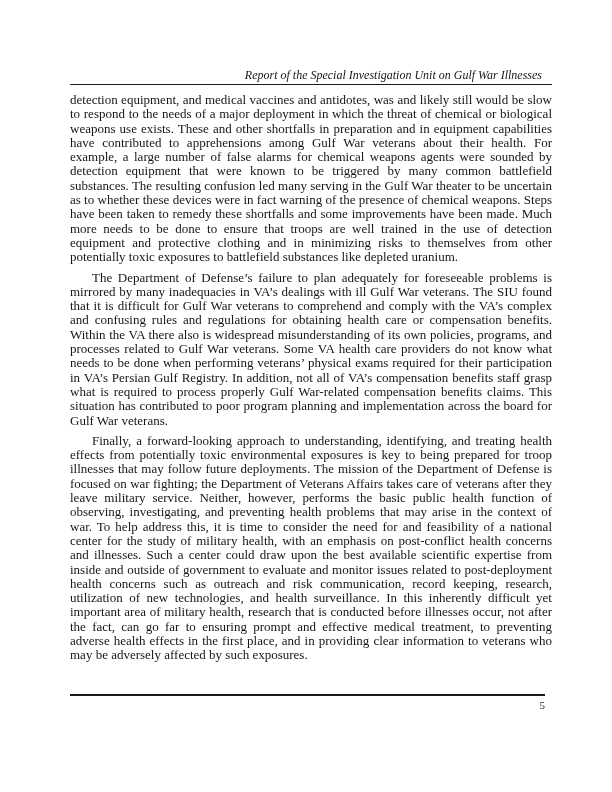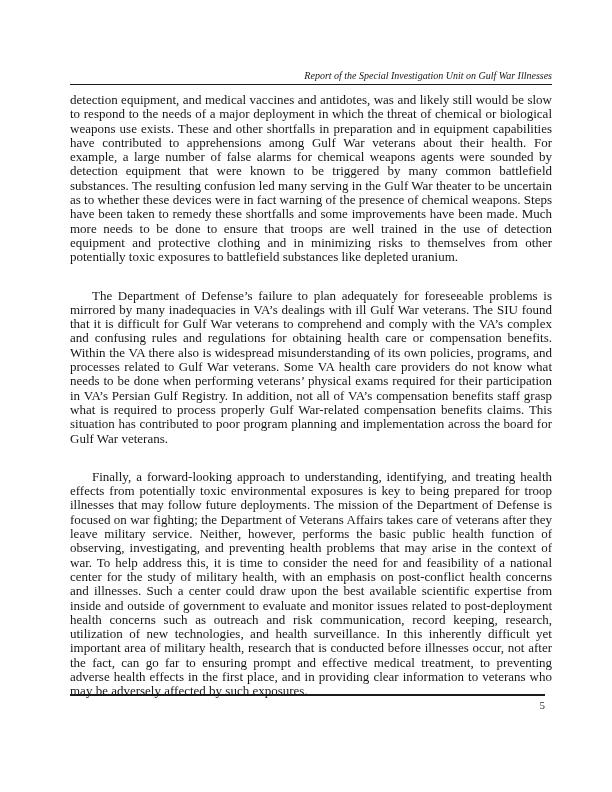--- a/index.html
+++ b/index.html
@@ -11,26 +11,26 @@
     position: relative;
     width: 612px;
     height: 792px;
     background: #ffffff;
     font-family: "Liberation Serif", "DejaVu Serif", serif;
     color: #161616;
     overflow: hidden;
   }
   .running-header {
     position: absolute;
-    left: 70px;
+    left: 60px;
     width: 482px;
     top: 68px;
     text-align: right;
     font-style: italic;
-    font-size: 10px;
+    font-size: 12px;
     line-height: 15px;
     color: #161616;
     white-space: nowrap;
   }
   .header-rule {
     position: absolute;
     left: 70px;
     width: 482px;
     top: 84px;
     height: 0;
@@ -43,21 +43,21 @@
     top: 93px;
     font-size: 13px;
     line-height: 14.3px;
     text-align: justify;
   }
   .body-text p {
     margin: 0;
     padding: 0;
   }
   .body-text p + p {
-    margin-top: 24px;
+    margin-top: 6px;
   }
   .body-text p.indented {
     text-indent: 22px;
   }
   .footer-rule {
     position: absolute;
     left: 70px;
     width: 475px;
     top: 694px;
     height: 0;

